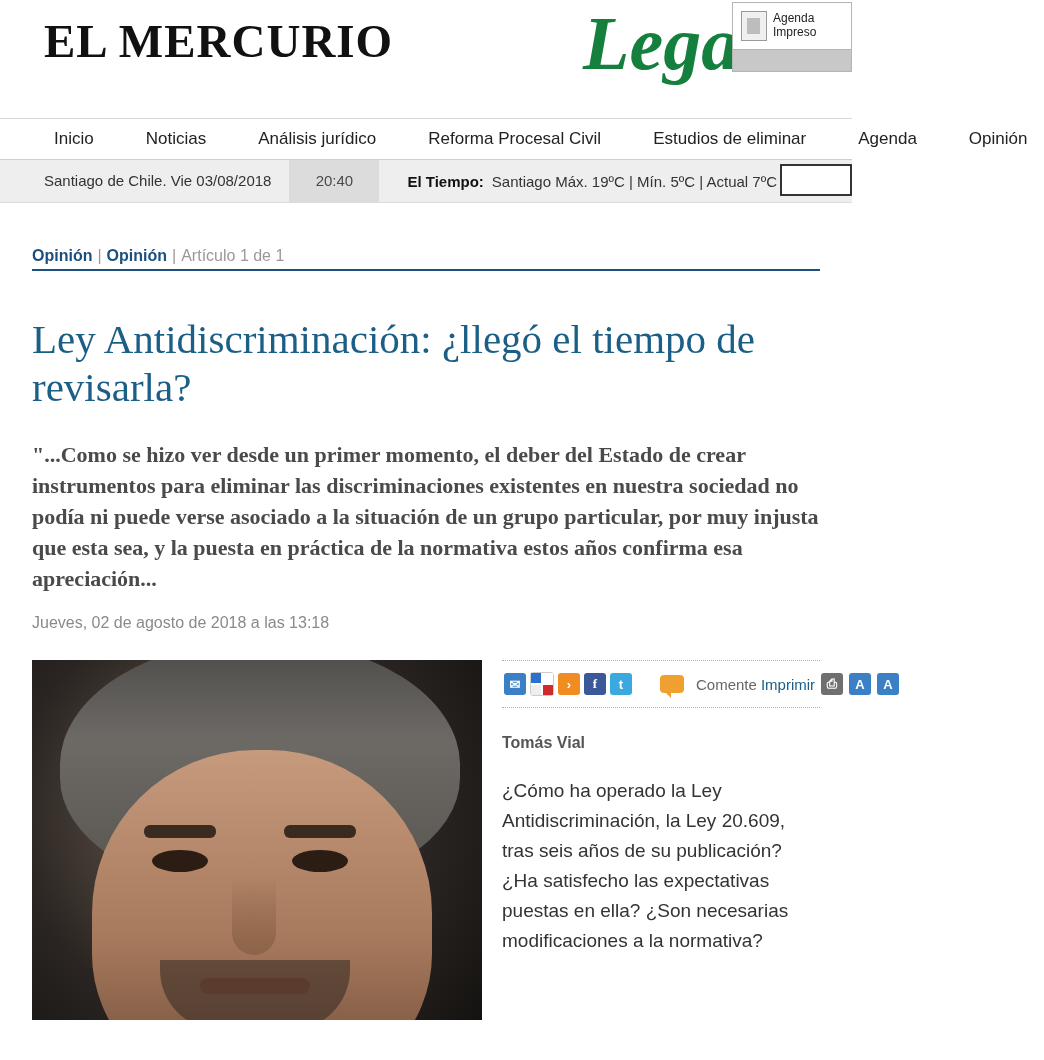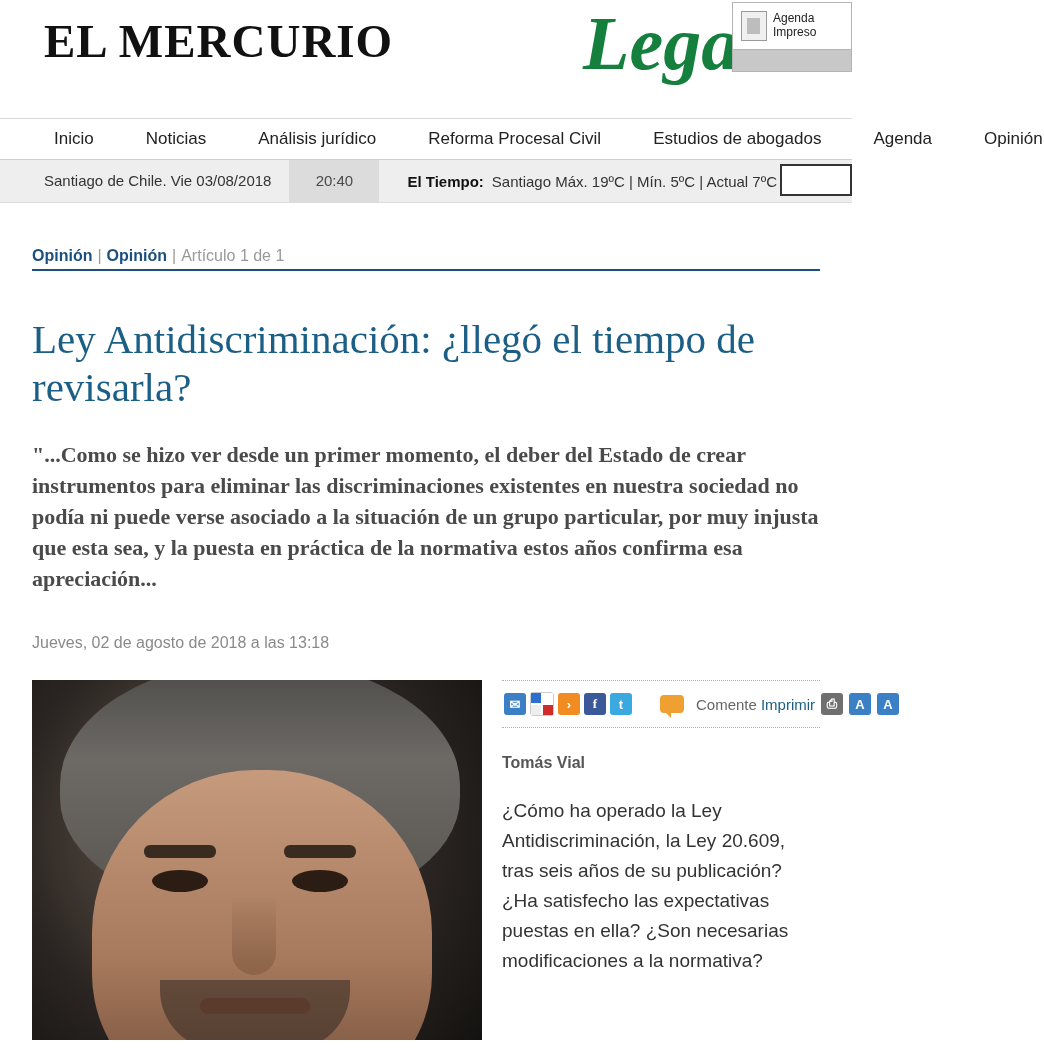--- a/index.html
+++ b/index.html
@@ -211,21 +211,21 @@
   .lead {
     font-family: "Liberation Serif", serif;
     font-weight: bold;
     font-size: 22px;
     line-height: 31px;
     color: #4a4a4a;
     margin-top: 28px;
     max-width: 985px;
   }
   .date {
-    margin-top: 40px;
+    margin-top: 20px;
     font-size: 16px;
     color: #8a8a8a;
   }
 
   
   .article {
     display: flex;
     margin-top: 28px;
     gap: 20px;
   }
@@ -401,21 +401,21 @@
 
   <div class="nav">
     <div class="nav-item">Inicio</div>
     <div class="nav-sep"></div>
     <div class="nav-item">Noticias</div>
     <div class="nav-sep"></div>
     <div class="nav-item">Análisis jurídico</div>
     <div class="nav-sep"></div>
     <div class="nav-item">Reforma Procesal Civil</div>
     <div class="nav-sep"></div>
-    <div class="nav-item">Estudios de abogados</div>
+    <div class="nav-item">Estudios de eliminar</div>
     <div class="nav-sep"></div>
     <div class="nav-item">Agenda</div>
     <div class="nav-sep"></div>
     <div class="nav-item">Opinión</div>
   </div>
 
   <div class="infobar">
     <div class="infobar-city">Santiago de Chile. Vie 03/08/2018</div>
     <div class="infobar-clock">20:40</div>
     <div class="infobar-weather">

